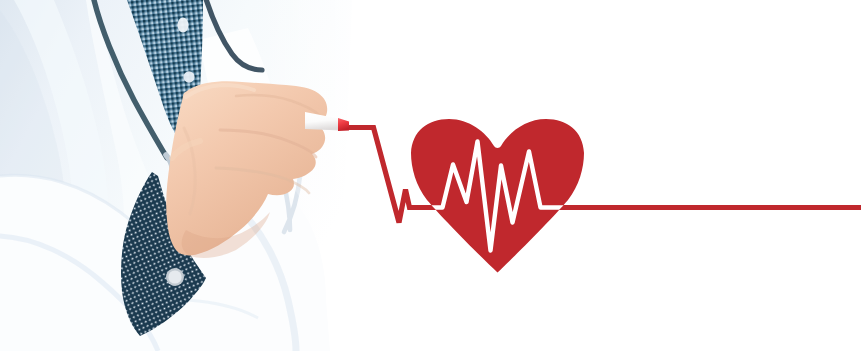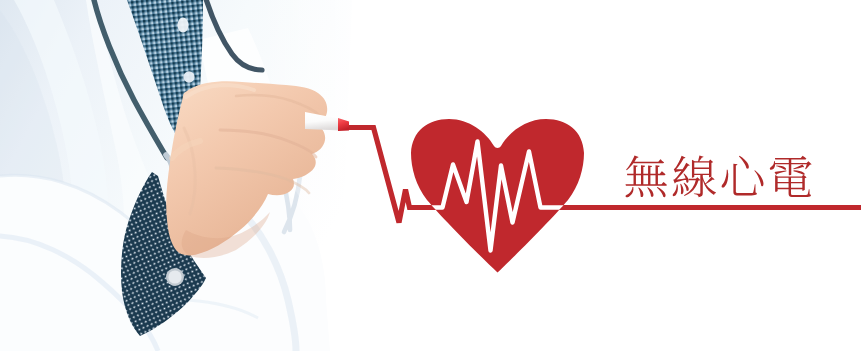--- a/index.html
+++ b/index.html
@@ -165,15 +165,14 @@
  <g clip-path="url(#heartclip)">
   <path d="M403,207.5 L442.5,207.5 L453,164.5 L466.5,202 L477.5,141.5 L490.5,250.5 L501,165.5 L512.5,222.5 L529,151.5 L540.5,207.5 L600,207.5" fill="none" stroke="#ffffff" stroke-width="4.4" stroke-linejoin="round" stroke-linecap="round"></path>
  </g>
 
  <g>
    <path d="M305,112 L341,119 L341,130.5 L305,129 Z" fill="url(#bodyg)"></path>
    <path d="M338,118 L349,121.5 L349,130.5 L338,131 Z" fill="url(#tipg)"></path>
  </g>
 </svg>
 
-<div id="headline">無線心電</div>
 
 </div>
 
 </body></html>

